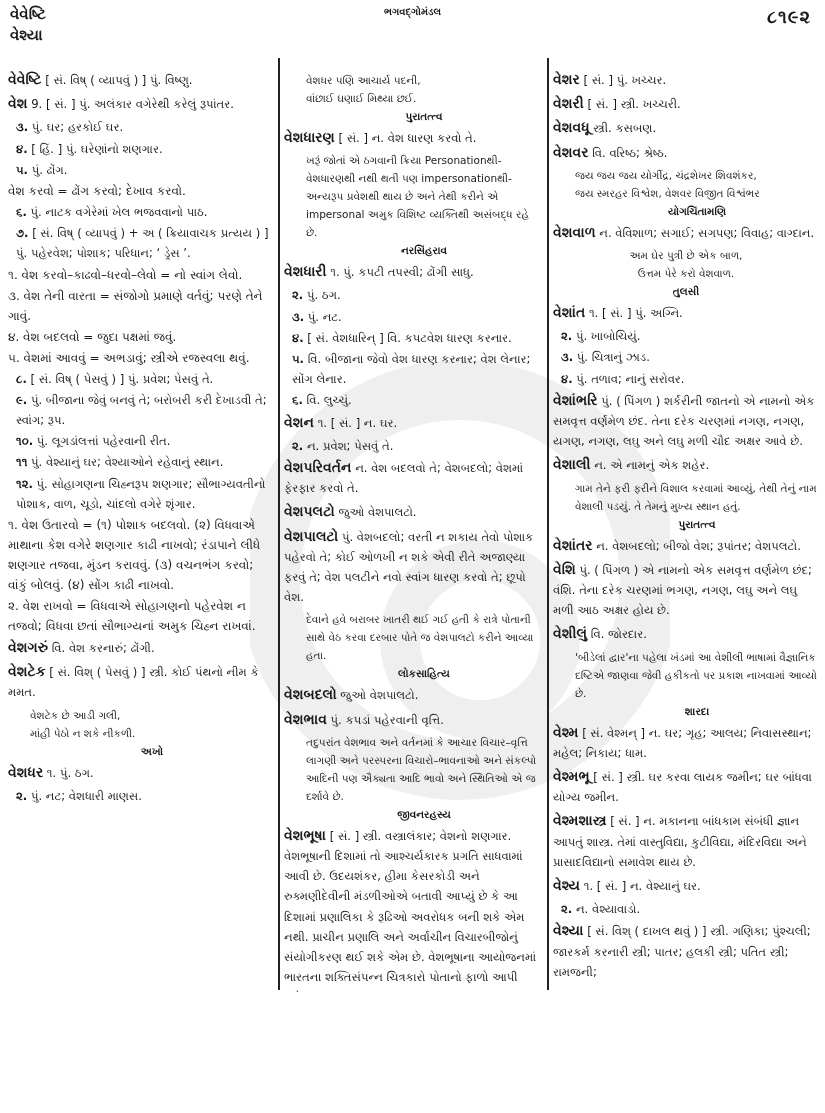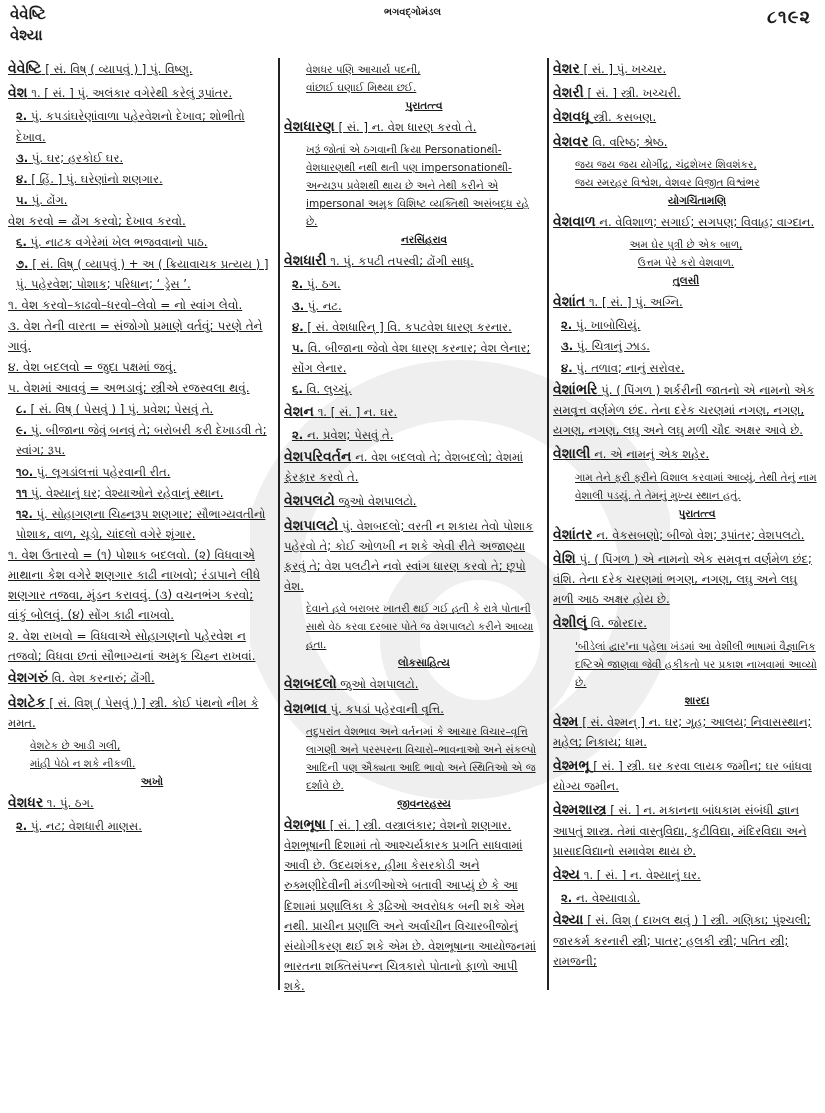--- a/index.html
+++ b/index.html
@@ -4,21 +4,21 @@
 <style>
   html, body { margin:0; padding:0; background:#fff; }
   body { width:825px; height:1113px; overflow:hidden; position:relative;
          font-family:"DejaVu Sans", sans-serif; color:#1a1a1a; }
   .page { position:absolute; left:0; top:0; width:825px; height:998px; }
   .watermark { position:absolute; left:250px; top:300px; width:420px; height:560px;
                pointer-events:none; opacity:0.06; }
   .hdr-guide { position:absolute; left:10px; top:4px; font-weight:bold; font-size:15px; line-height:21px; }
   .hdr-title { position:absolute; left:0; right:0; top:6px; text-align:center; font-weight:bold; font-size:10px; }
   .hdr-page { position:absolute; right:14px; top:6px; font-weight:bold; font-size:18px; letter-spacing:1px; }
-  .col { position:absolute; top:58px; bottom:6px; overflow:hidden;text-decoration:underline; }
+  .col { position:absolute; top:69px; bottom:6px; overflow:hidden; }
   .col1 { left:8px; width:266px; }
   .col2 { left:284px; width:258px; }
   .col3 { left:553px; width:266px; }
   .rule { position:absolute; top:58px; bottom:8px; width:1.5px; background:#222; }
   .r1 { left:278px; } .r2 { left:547px; }
   .e { font-size:11.6px; line-height:20.2px; margin:0 0 3px 0; }
   .e .hw { font-weight:bold; font-size:14px; }
   .sub { font-size:11.6px; line-height:20.2px; margin:0 0 1px 8px; }
   .sub .n { font-weight:bold; }
   .idiom { font-size:12px; line-height:20px; margin:0 0 1px 0; }
@@ -41,22 +41,21 @@
     <div>વેશ્યા</div>
   </div>
   <div class="hdr-title">ભગવદ્ગોમંડલ</div>
   <div class="hdr-page">૮૧૯૨</div>
 
   <div class="rule r1"></div>
   <div class="rule r2"></div>
 
   <div class="col col1">
       <div class="e"><span class="hw">વેવેષ્ટિ</span><span> </span><span>[ સં. વિષ્ ( વ્યાપવું ) ] પું. વિષ્ણુ.</span></div>
-      <div class="e"><span class="hw">વેશ</span><span> </span><span>૧. [ સં. ] પું. અલંકાર વગેરેથી કરેલું રૂપાંતર.</span></div>
-      <div class="sub"><span class="n">૨.</span><span> </span><span>પું. કપડાંઘરેણાંવાળા પહેરવેશનો દેખાવ; શોભીતો દેખાવ.</span></div>
+      <div class="e"><span class="hw">વેશ</span><span> </span><span>9. [ સં. ] પું. અલંકાર વગેરેથી કરેલું રૂપાંતર.</span></div>
       <div class="sub"><span class="n">૩.</span><span> </span><span>પું. ઘર; હરકોઈ ઘર.</span></div>
       <div class="sub"><span class="n">૪.</span><span> </span><span>[ હિં. ] પું. ઘરેણાંનો શણગાર.</span></div>
       <div class="sub"><span class="n">૫.</span><span> </span><span>પું. ઢોંગ.</span></div>
       <div class="idiom">વેશ કરવો = ઢોંગ કરવો; દેખાવ કરવો.</div>
       <div class="sub"><span class="n">૬.</span><span> </span><span>પું. નાટક વગેરેમાં ખેલ ભજવવાનો પાઠ.</span></div>
       <div class="sub"><span class="n">૭.</span><span> </span><span>[ સં. વિષ્ ( વ્યાપવું ) + અ ( ક્રિયાવાચક પ્રત્યય ) ] પું. પહેરવેશ; પોશાક; પરિધાન; ‘ ડ્રેસ ’.</span></div>
       <div class="idiom">૧. વેશ કરવો–કાઢવો–ધરવો–લેવો = નો સ્વાંગ લેવો.</div>
       <div class="idiom">૩. વેશ તેની વારતા = સંજોગો પ્રમાણે વર્તવું; પરણે તેને ગાવું.</div>
       <div class="idiom">૪. વેશ બદલવો = જુદા પક્ષમાં જવું.</div>
       <div class="idiom">૫. વેશમાં આવવું = અભડાવું; સ્ત્રીએ રજસ્વલા થવું.</div>
@@ -131,21 +130,21 @@
       <div class="e"><span class="hw">વેશાંત</span><span> </span><span>૧. [ સં. ] પું. અગ્નિ.</span></div>
       <div class="sub"><span class="n">૨.</span><span> </span><span>પું. ખાબોચિયું.</span></div>
       <div class="sub"><span class="n">૩.</span><span> </span><span>પું. ચિત્રાનું ઝાડ.</span></div>
       <div class="sub"><span class="n">૪.</span><span> </span><span>પું. તળાવ; નાનું સરોવર.</span></div>
       <div class="e"><span class="hw">વેશાંભરિ</span><span> </span><span>પું. ( પિંગળ ) શર્કરીની જાતનો એ નામનો એક સમવૃત્ત વર્ણમેળ છંદ. તેના દરેક ચરણમાં નગણ, નગણ, યગણ, નગણ, લઘુ અને લઘુ મળી ચૌદ અક્ષર આવે છે.</span></div>
       <div class="e"><span class="hw">વેશાલી</span><span> </span><span>ન. એ નામનું એક શહેર.</span></div>
       <div class="cite">
         <div>ગામ તેને ફરી ફરીને વિશાલ કરવામાં આવ્યું, તેથી તેનું નામ વેશાલી પડયું. તે તેમનું મુખ્ય સ્થાન હતું.</div>
         <span class="src">પુરાતત્ત્વ</span>
       </div>
-      <div class="e"><span class="hw">વેશાંતર</span><span> </span><span>ન. વેકસબણો; બીજો વેશ; રૂપાંતર; વેશપલટો.</span></div>
+      <div class="e"><span class="hw">વેશાંતર</span><span> </span><span>ન. વેશબદલો; બીજો વેશ; રૂપાંતર; વેશપલટો.</span></div>
       <div class="e"><span class="hw">વેશિ</span><span> </span><span>પું. ( પિંગળ ) એ નામનો એક સમવૃત્ત વર્ણમેળ છંદ; વંશિ. તેના દરેક ચરણમાં ભગણ, નગણ, લઘુ અને લઘુ મળી આઠ અક્ષર હોય છે.</span></div>
       <div class="e"><span class="hw">વેશીલું</span><span> </span><span>વિ. જોરદાર.</span></div>
       <div class="cite">
         <div>'બીડેલાં દ્વાર'ના પહેલા ખંડમાં આ વેશીલી ભાષામાં વૈજ્ઞાનિક દષ્ટિએ જાણવા જેવી હકીકતો પર પ્રકાશ નાખવામાં આવ્યો છે.</div>
         <span class="src">શારદા</span>
       </div>
       <div class="e"><span class="hw">વેશ્મ</span><span> </span><span>[ સં. વેશ્મન્ ] ન. ઘર; ગૃહ; આલય; નિવાસસ્થાન; મહેલ; નિકાય; ધામ.</span></div>
       <div class="e"><span class="hw">વેશ્મભૂ</span><span> </span><span>[ સં. ] સ્ત્રી. ઘર કરવા લાયક જમીન; ઘર બાંધવા યોગ્ય જમીન.</span></div>
       <div class="e"><span class="hw">વેશ્મશાસ્ત્ર</span><span> </span><span>[ સં. ] ન. મકાનના બાંધકામ સંબંધી જ્ઞાન આપતું શાસ્ત્ર. તેમાં વાસ્તુવિદ્યા, કુટીવિદ્યા, મંદિરવિદ્યા અને પ્રાસાદવિદ્યાનો સમાવેશ થાય છે.</span></div>
       <div class="e"><span class="hw">વેશ્ય</span><span> </span><span>૧. [ સં. ] ન. વેશ્યાનું ઘર.</span></div>

